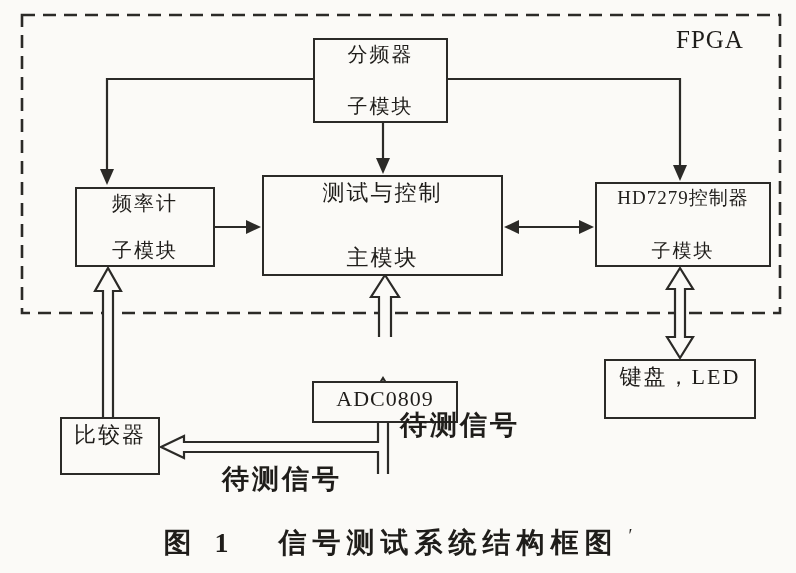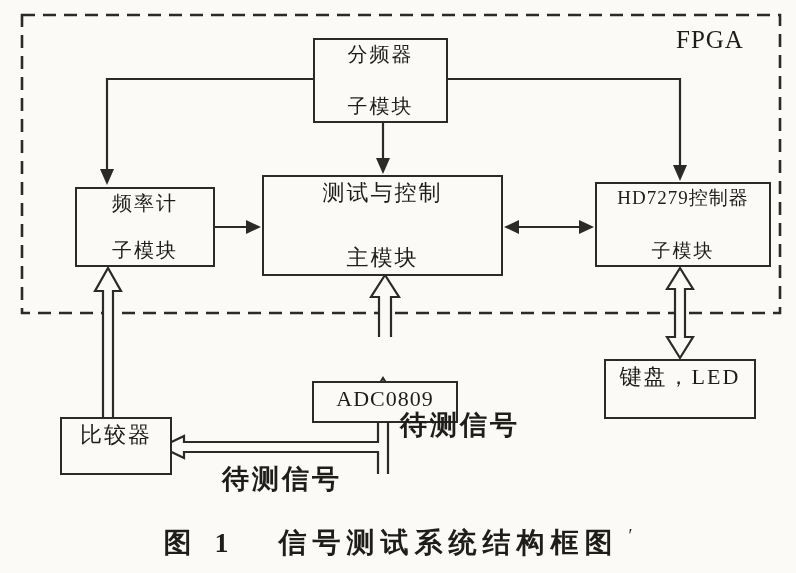--- a/index.html
+++ b/index.html
@@ -101,21 +101,21 @@
 
   <div class="box cjk19" style="left:595px;top:182px;width:176px;height:85px;">
     <div class="bl" style="letter-spacing:1px;">HD7279控制器</div>
     <div class="bl">子模块</div>
   </div>
 
   <div class="box cjk22" style="left:312px;top:337px;width:146px;height:42px;margin-top:44px;">
     <div class="bl" style="letter-spacing:1px;">ADC0809</div>
   </div>
 
-  <div class="box cjk22" style="left:60px;top:417px;width:112px;height:58px;">
+  <div class="box cjk22" style="left:60px;top:417px;width:100px;height:58px;">
     <div class="bl">比较器</div>
   </div>
 
   <div class="box cjk22" style="left:604px;top:359px;width:152px;height:60px;">
     <div class="bl">键盘，LED</div>
   </div>
 
   <div class="lbl sig-label" style="left:400px;top:407px;">待测信号</div>
   <div class="lbl sig-label" style="left:222px;top:461px;">待测信号</div>
 

